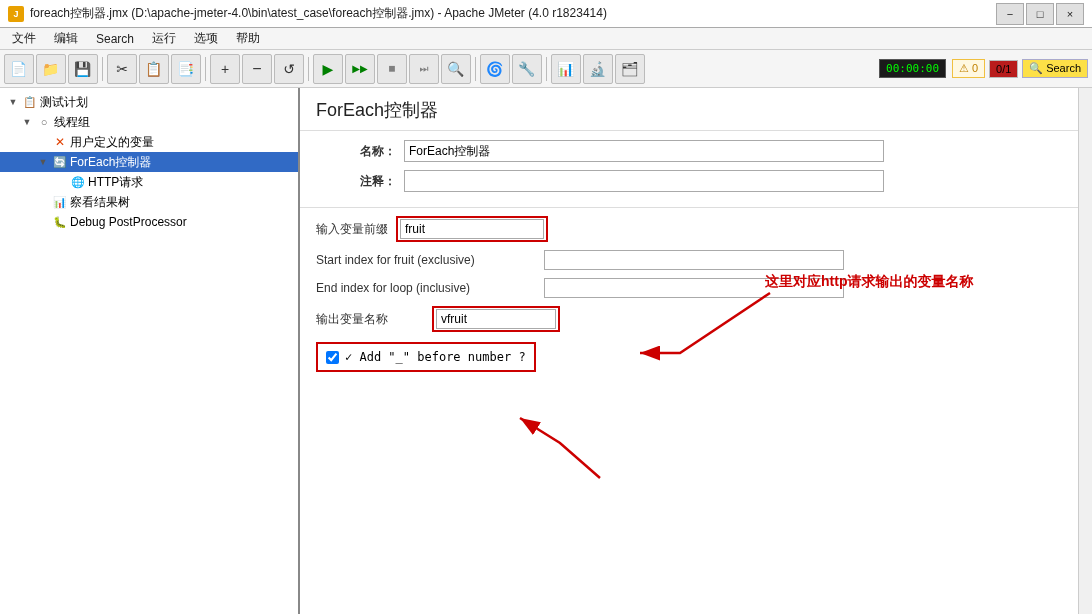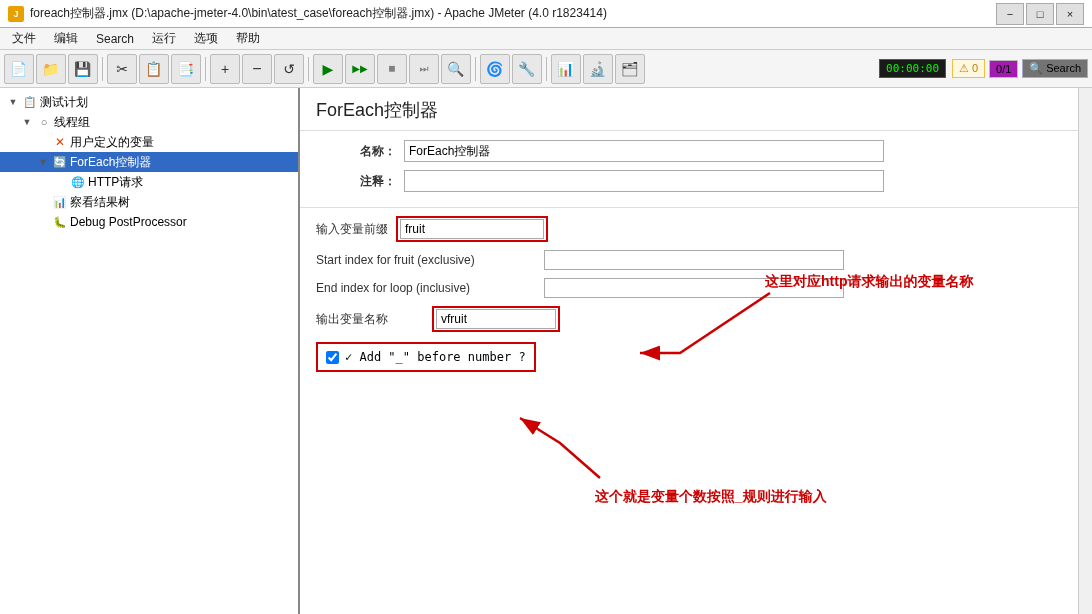--- a/index.html
+++ b/index.html
@@ -78,28 +78,28 @@
     }
     .tb-warn {
       background: #fff8e1;
       border: 1px solid #f0c040;
       padding: 2px 6px;
       font-size: 11px;
       color: #c08000;
       margin-left: 4px;
     }
     .tb-counter {
-      background: #a21caf;
+      background: #b91c1c;
       border: 1px solid #bbb;
       padding: 2px 6px;
       font-size: 11px;
       margin-left: 2px;
     }
     .tb-search {
-      background: #737373;
+      background: #fde047;
       border: 1px solid #aac;
       padding: 2px 6px;
       font-size: 11px;
       margin-left: 2px;
       cursor: pointer;
     }
 
     
     #main {
       display: flex;
@@ -383,18 +383,17 @@
       </defs>
 
       <path d="M 470 205 L 380 265 L 340 265" stroke="#cc0000" stroke-width="2.5" fill="none" marker-end="url(#arrowhead-red)"></path>
 
       <path d="M 300 390 L 260 355 L 220 330" stroke="#cc0000" stroke-width="2.5" fill="none" marker-end="url(#arrowhead-red)"></path>
 
     </svg>
 
     <div style="position:absolute; top:185px; left:465px; font-size:14px; color:#cc0000; font-weight:bold; pointer-events:none;">这里对应http请求输出的变量名称</div>
 
-    <div style="position:absolute; top:400px; left:295px; font-size:14px; color:#cc0000; font-weight:bold; pointer-events:none;">这个就是变量个数按照_规则进行输入</div>
 
     <div id="right-scroll"></div>
   </div>
 
 </div>
 
 </body></html>

